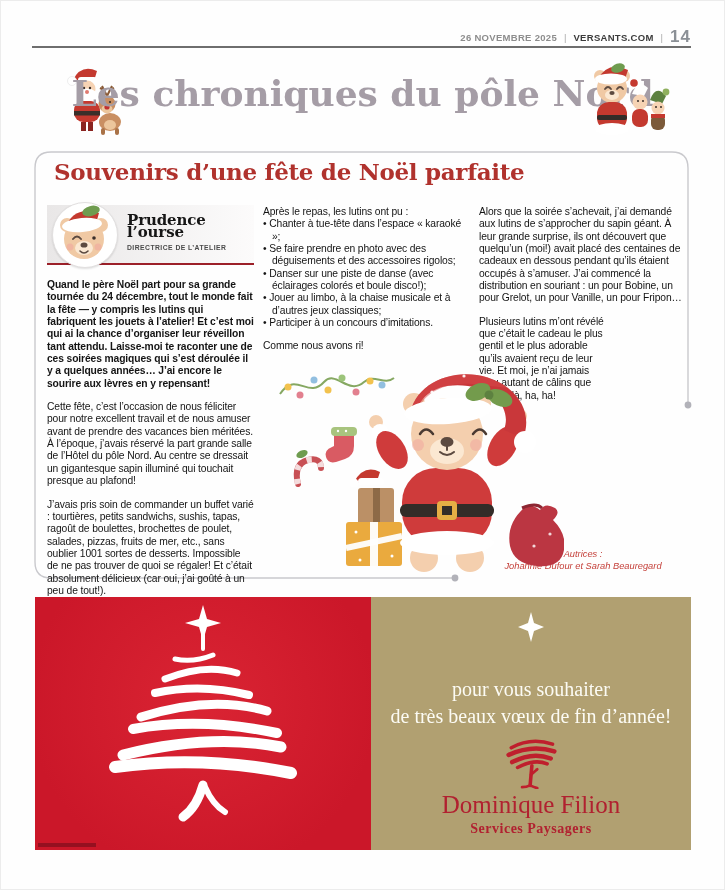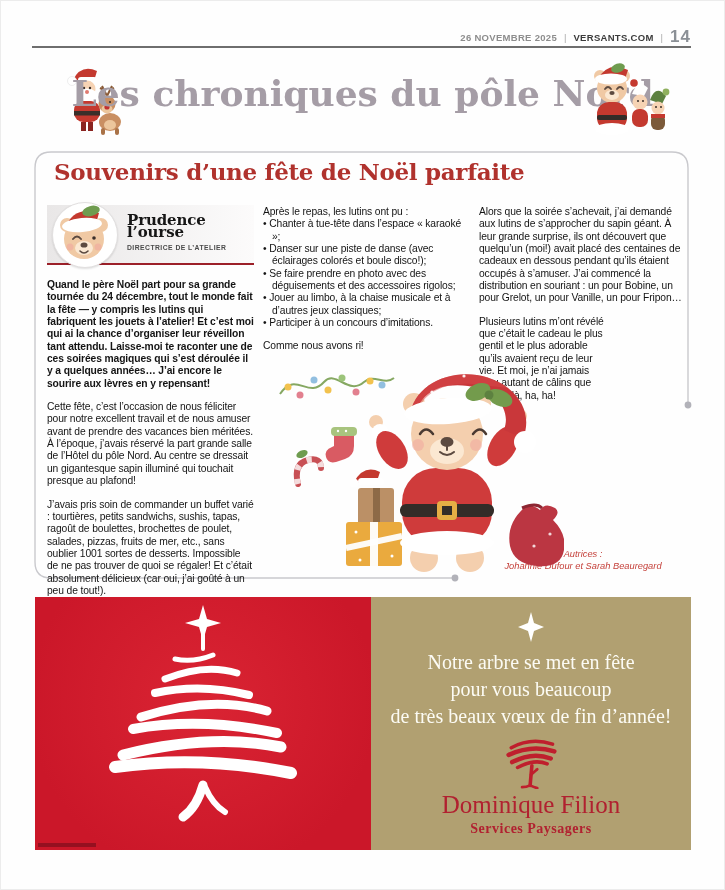--- a/index.html
+++ b/index.html
@@ -164,22 +164,22 @@
       </div>
     </div>
     <p class="bold">Quand le père Noël part pour sa grande tournée du 24 décembre, tout le monde fait la fête — y compris les lutins qui fabriquent les jouets à l’atelier! Et c’est moi qui ai la chance d’organiser leur réveillon tant attendu. Laisse-moi te raconter une de ces soirées magiques qui s’est déroulée il y a quelques années… J’ai encore le sourire aux lèvres en y repensant!</p>
     <p>Cette fête, c’est l’occasion de nous féliciter pour notre excellent travail et de nous amuser avant de prendre des vacances bien méritées. À l’époque, j’avais réservé la part grande salle de l’Hôtel du pôle Nord. Au centre se dressait un gigantesque sapin illuminé qui touchait presque au plafond!</p>
     <p>J’avais pris soin de commander un buffet varié : tourtières, petits sandwichs, sushis, tapas, ragoût de boulettes, brochettes de poulet, salades, pizzas, fruits de mer, etc., sans oublier 1001 sortes de desserts. Impossible de ne pas trouver de quoi se régaler! Et c’était absolument délicieux (car oui, j’ai goûté à un peu de tout!).</p>
   </div>
 
   <div class="col col2">
     <div>Après le repas, les lutins ont pu :</div>
     <div class="bullet">Chanter à tue-tête dans l’espace « karaoké »;</div>
+    <div class="bullet">Se faire prendre en photo avec des déguisements et des accessoires rigolos;</div>
     <div class="bullet">Danser sur une piste de danse (avec éclairages colorés et boule disco!);</div>
-    <div class="bullet">Se faire prendre en photo avec des déguisements et des accessoires rigolos;</div>
     <div class="bullet">Jouer au limbo, à la chaise musicale et à d’autres jeux classiques;</div>
     <div class="bullet">Participer à un concours d’imitations.</div>
     <div class="outro">Comme nous avons ri!</div>
   </div>
 
   <div class="col col3">
     <p>Alors que la soirée s’achevait, j’ai demandé aux lutins de s’approcher du sapin géant. À leur grande surprise, ils ont découvert que quelqu’un (moi!) avait placé des centaines de cadeaux en dessous pendant qu’ils étaient occupés à s’amuser. J’ai commencé la distribution en souriant : un pour Bobine, un pour Grelot, un pour Vanille, un pour Fripon…</p>
     <p class="narrow-p">Plusieurs lutins m’ont révélé que c’était le cadeau le plus gentil et le plus adorable qu’ils avaient reçu de leur vie. Et moi, je n’ai jamais reçu autant de câlins que ce soir-là, ha, ha!</p>
   </div>
 
@@ -282,22 +282,22 @@
         <path d="M168,188 q-6,22 -20,32" stroke="#fff" stroke-width="9" fill="none" stroke-linecap="round"></path>
         <path d="M170,190 q8,18 20,25" stroke="#fff" stroke-width="6" fill="none" stroke-linecap="round"></path>
       </svg>
       <div class="ad-credit"></div>
     </div>
     <div class="ad-right">
       <svg class="ad-sparkle" height="32" viewBox="-160 -16 320 32">
         <polygon points="0,-15 3,-4 13,0 3,4 0,15 -3,4 -13,0 -3,-4" fill="#fff"></polygon>
       </svg>
       <p class="ad-headline">
-        <span>Notre arbre se met en fête</span><br>
-        <span>pour vous beaucoup</span><br>
+        <br>
+        <span>pour vous souhaiter</span><br>
         <span>de très beaux vœux de fin d’année!</span>
       </p>
       <svg class="ad-logo" height="52" viewBox="0 0 64 58">
         <path d="M10,12 Q32,0 56,8" stroke="#bf1f2d" stroke-width="4" fill="none" stroke-linecap="round"></path>
         <path d="M7,20 Q33,8 58,16" stroke="#bf1f2d" stroke-width="5" fill="none" stroke-linecap="round"></path>
         <path d="M11,28 Q34,16 54,24" stroke="#bf1f2d" stroke-width="5" fill="none" stroke-linecap="round"></path>
         <path d="M17,34 Q36,24 50,30" stroke="#bf1f2d" stroke-width="4" fill="none" stroke-linecap="round"></path>
         <path d="M33,32 L31,54" stroke="#bf1f2d" stroke-width="4" stroke-linecap="round"></path>
         <path d="M32,42 L39,36" stroke="#bf1f2d" stroke-width="3" stroke-linecap="round"></path>
         <path d="M31,54 q-4,2 -9,2 M31,54 q4,2 8,3" stroke="#bf1f2d" stroke-width="3" fill="none" stroke-linecap="round"></path>

